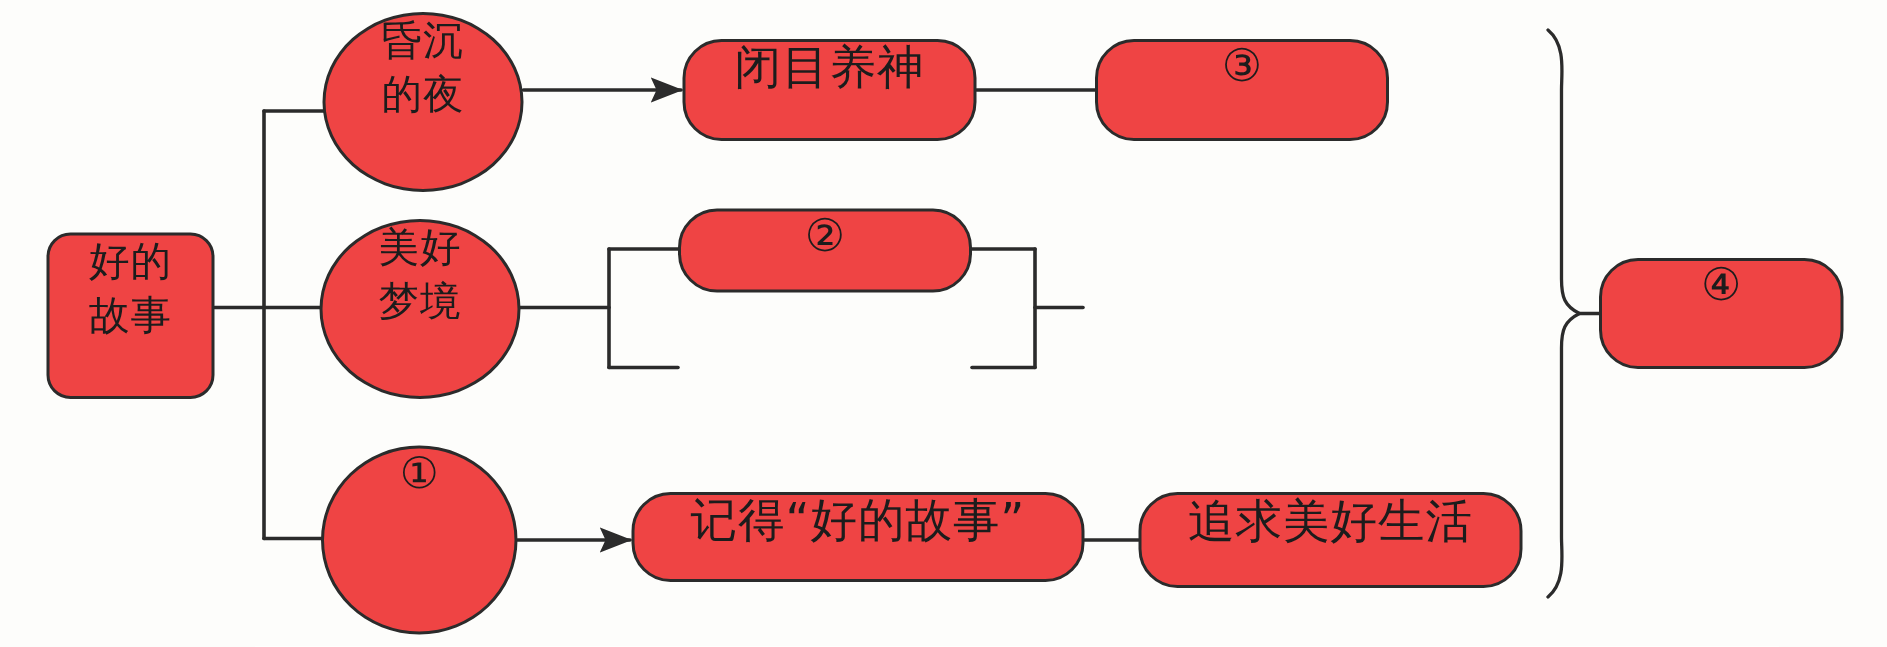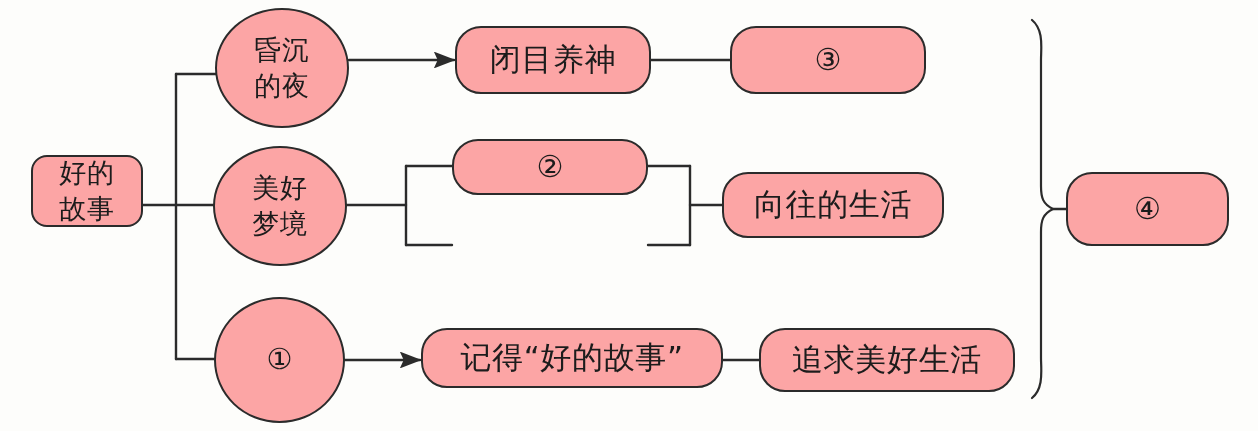--- a/index.html
+++ b/index.html
@@ -19,25 +19,24 @@
   #wires {
     position: absolute;
     left: 0; top: 0;
     width: 1258px;
     height: 431px;
   }
   .node {
     position: absolute;
     box-sizing: border-box;
     display: flex;
-    align-items: center;
     justify-content: center;
     text-align: center;
     color: #1c1c1c;
-    background: #fca5a5;
+    background: #ef4444;
     border: 2.2px solid #2b2b2b;
     z-index: 2;
     line-height: 1.15;
     letter-spacing: 0.04em;
   }
   .node.rect   { border-radius: 16px; }
   .node.rrect  { border-radius: 26px; }
   .node.ellipse{ border-radius: 50%; }
   .node.circle { border-radius: 50%; }
   .node .txt {
@@ -94,21 +93,21 @@
                C1044,30 1041,48 1041,60
                L1041,186
                C1041,198 1043,204 1053,209
                C1043,214 1041,220 1041,232
                L1041,358
                C1041,370 1044,388 1032,398" stroke-width="2.2"></path>
       <path d="M1053,209 L1066,209"></path>
     </g>
   </svg>
 
-  <div class="node rect two-line" style="left:31px; top:155px; width:112px; height:72px;">
+  <div class="node rect two-line" style="left:31px; top:155px; width:112px; height:111px;">
     <span class="txt">好的
 故事</span>
   </div>
 
   <div class="node ellipse two-line" style="left:215px; top:8px; width:134px; height:120px;">
     <span class="txt">昏沉
 的夜</span>
   </div>
 
   <div class="node ellipse two-line" style="left:213px; top:146px; width:134px; height:120px;">
@@ -126,23 +125,20 @@
 
   <div class="node rrect numbered" style="left:730px; top:26px; width:196px; height:68px;">
     <span class="txt">③</span>
   </div>
 
   <div class="node rrect numbered" style="left:452px; top:139px; width:196px; height:56px;">
     <span class="txt">②</span>
   </div>
 
 
-  <div class="node rrect" style="left:722px; top:172px; width:222px; height:66px;">
-    <span class="txt">向往的生活</span>
-  </div>
 
   <div class="node rrect" style="left:421px; top:328px; width:302px; height:60px;">
     <span class="txt">记得“好的故事”</span>
   </div>
 
   <div class="node rrect" style="left:759px; top:328px; width:256px; height:64px;font-family:Liberation Serif, serif;">
     <span class="txt">追求美好生活</span>
   </div>
 
   <div class="node rrect numbered" style="left:1066px; top:172px; width:163px; height:74px;">

